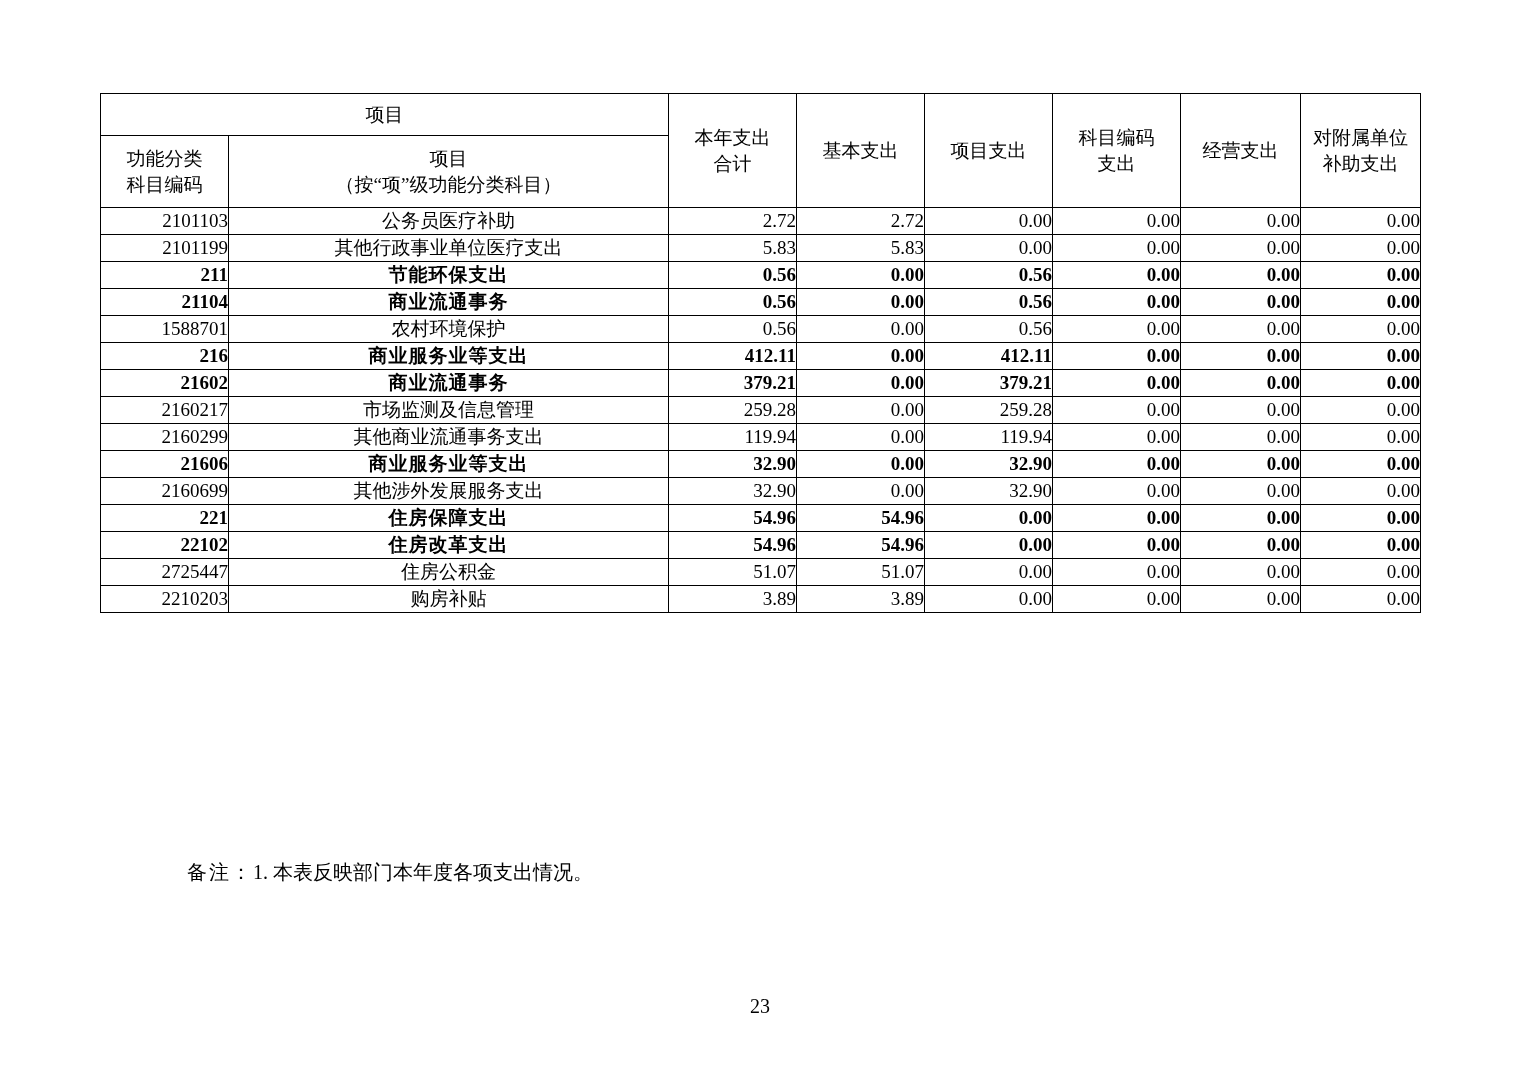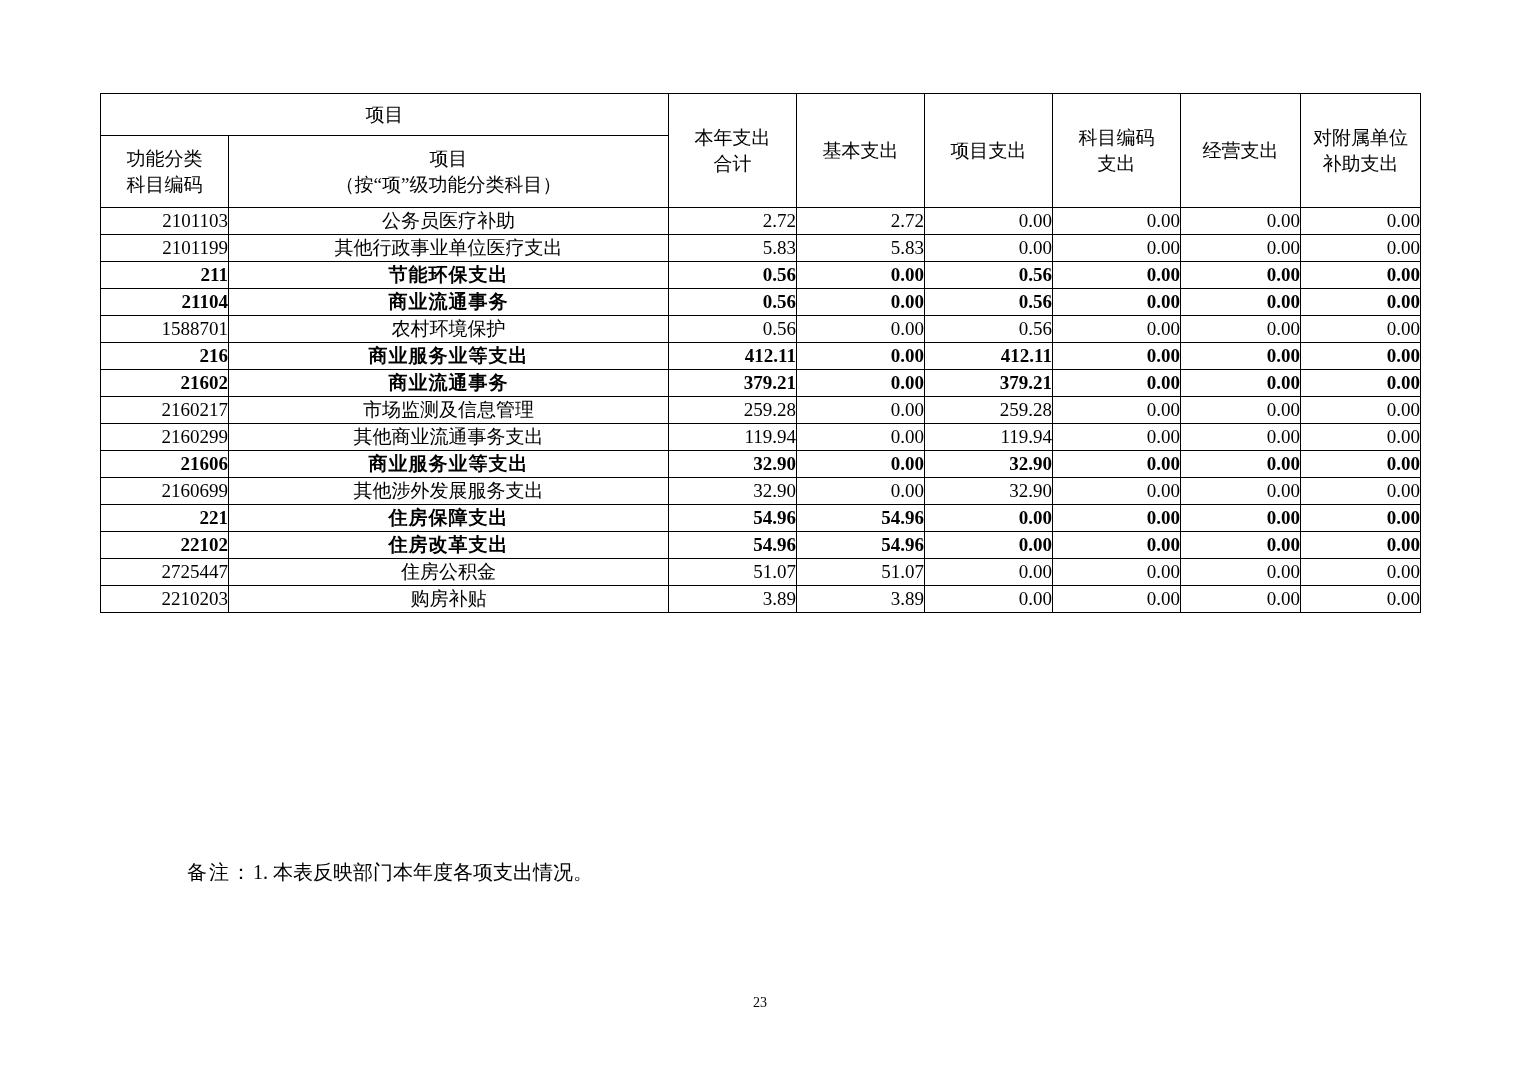--- a/index.html
+++ b/index.html
@@ -97,21 +97,21 @@
   }
   .notes .lbl {
     letter-spacing: 2px;
   }
   .pageno {
     position: absolute;
     left: 0;
     top: 995px;
     width: 1520px;
     text-align: center;
-    font-size: 14px;
+    font-size: 20px;
   }
 </style>
 </head>
 <body>
 
 <div class="page">
 
   <table class="budget">
     <colgroup>
       <col class="c-code">

